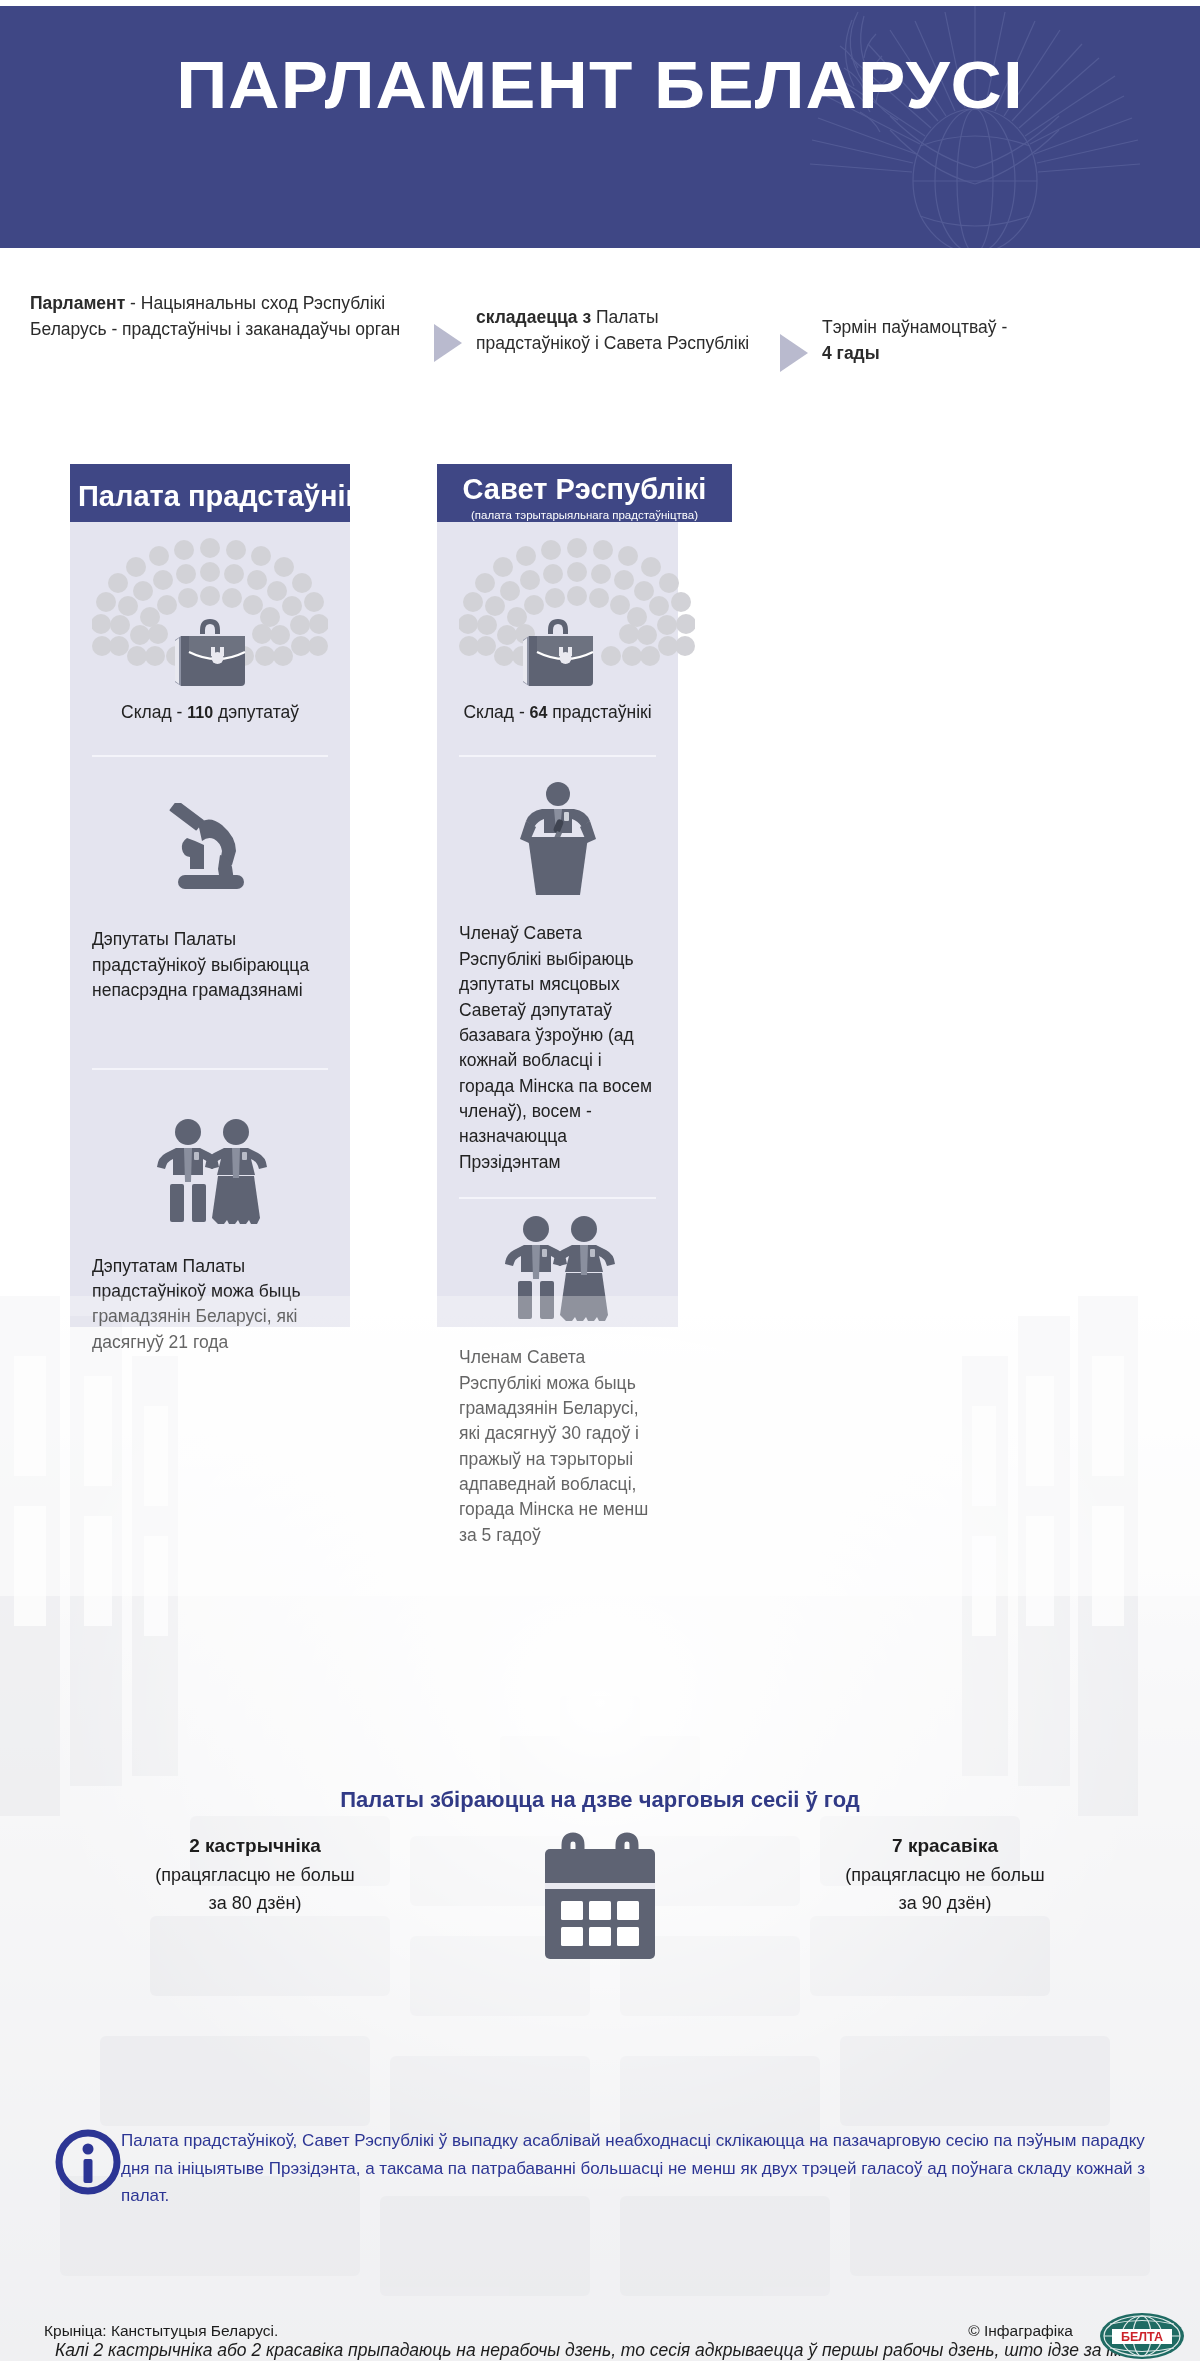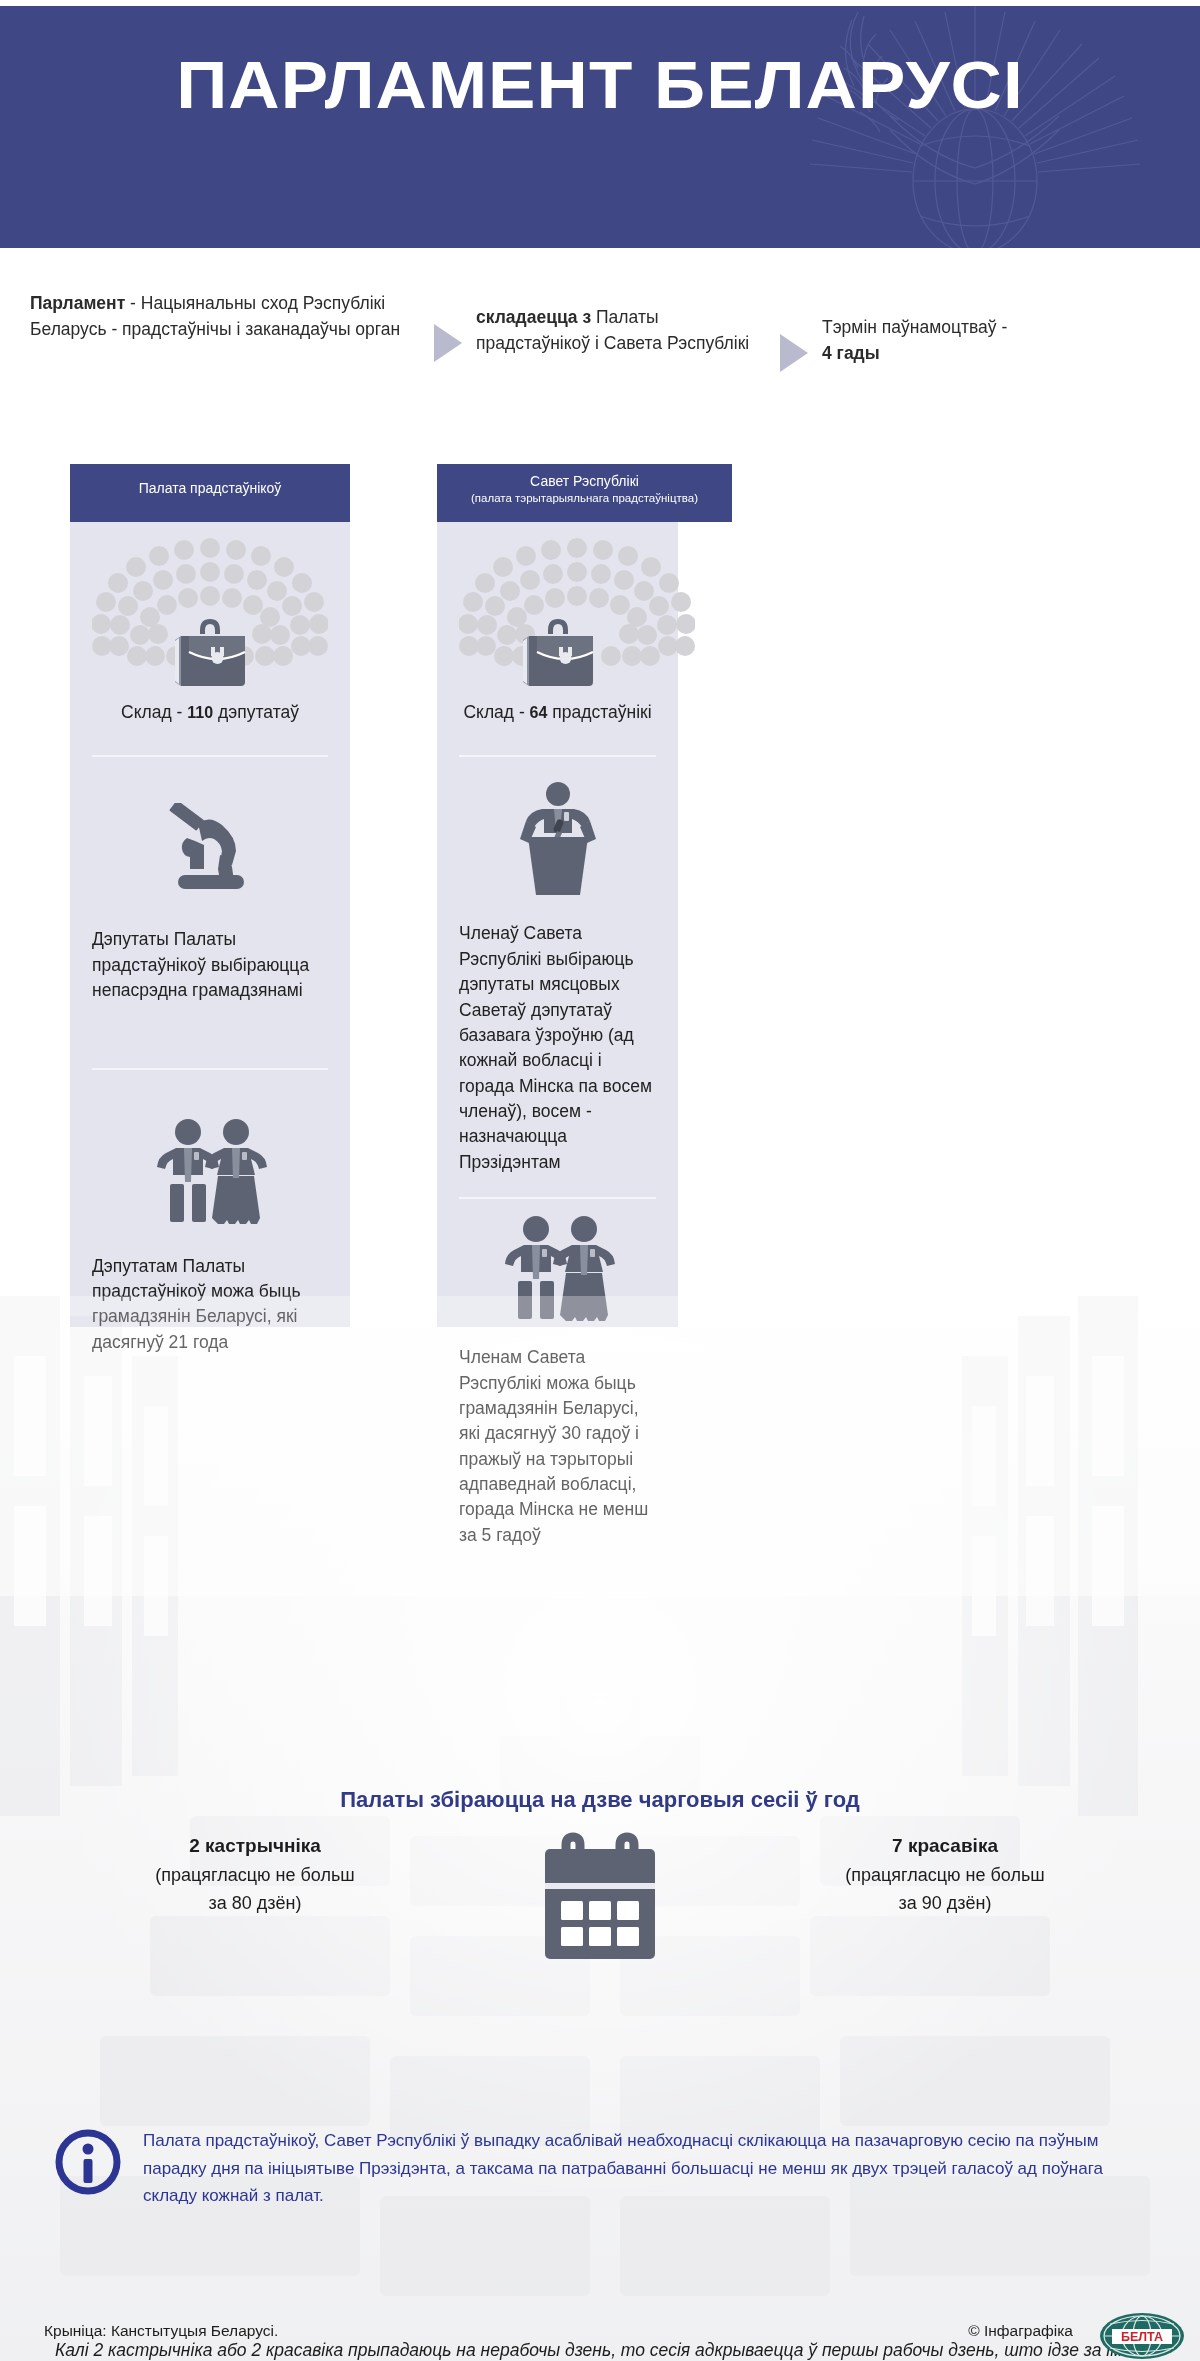--- a/index.html
+++ b/index.html
@@ -83,22 +83,22 @@
   .chamber.right { left: 437px; width: 295px; }
   .ch-head {
     background: #3f4785;
     color: #ffffff;
     text-align: center;
     padding: 13px 8px 13px;
   }
   .chamber.left .ch-head  { height: 58px; padding-top: 16px; }
   .chamber.right .ch-head { height: 58px; padding-top: 9px; }
   .ch-head .t {
-    font-size: 14px;
-    font-weight: normal;
+    font-size: 29px;
+    font-weight: bold;
     white-space: nowrap;
     text-align: center;
   }
   .ch-head .sub {
     font-size: 11.5px;
     margin-top: 3px;
     white-space: nowrap;
   }
   .ch-body {
     background: #e4e4ef;
@@ -172,21 +172,20 @@
     font-size: 17.5px;
     font-style: italic;
     line-height: 1.6;
     color: #1c1c1c;
   }
   .infobox {
     position: absolute;
     left: 55px; top: 2121px;
     width: 1100px;
     display: flex;
-    gap: 22px;
     justify-content: flex-end;
   }
   .info-i { flex: none; width: 66px; padding-top: 2px; }
   .info-txt {
     color: #2c3594;
     font-size: 17px;
     line-height: 1.62;
   }
 
   

